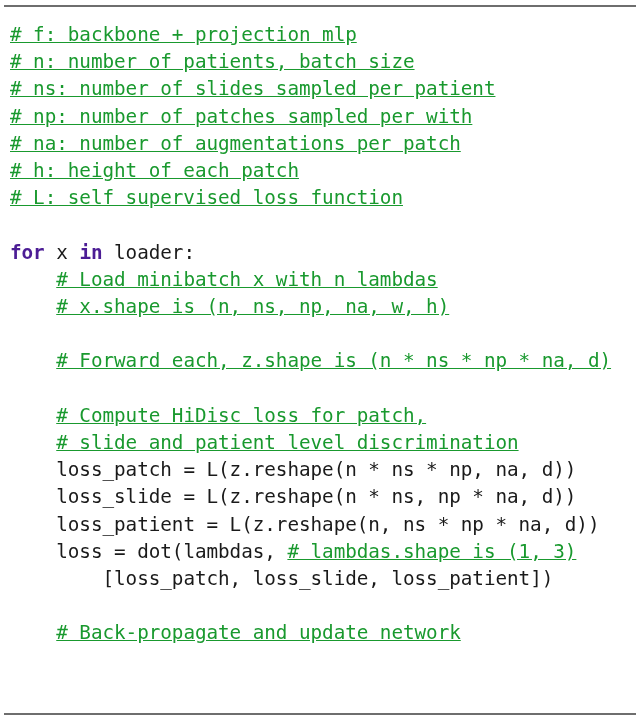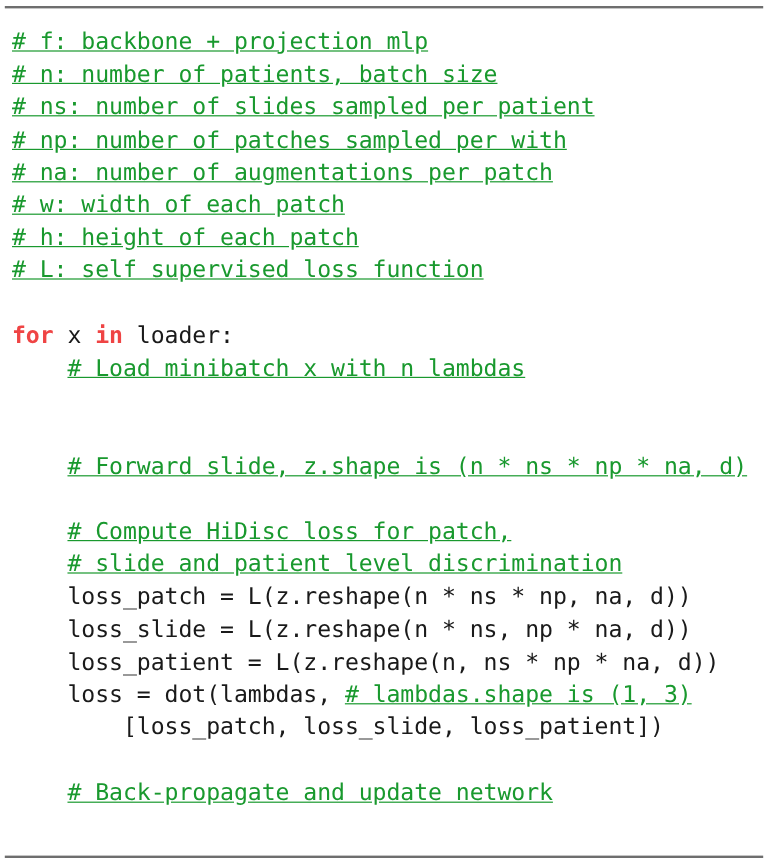--- a/index.html
+++ b/index.html
@@ -48,45 +48,44 @@
     white-space: pre;
     color: #1a1a1a;
     -webkit-font-smoothing: antialiased;
   }
   .ln {
     display: block;
     min-height: 27.2px;
     white-space: pre;
   }
   .cm   { color: #19992e; text-decoration: underline; }
-  .kw   { color: #ef4444; font-weight: 600; }
+  .kw   { color: #4c1d95; font-weight: 600; }
   .txt  { color: #1a1a1a; }
   .blank { display: block; height: 27.2px; }
 </style>
 </head>
 <body>
 
 <div id="algo-figure">
 
   <hr class="rule rule-top">
 
   <pre id="code-block"><span class="ln"><span class="cm"># f: backbone + projection mlp</span>
 </span><span class="ln"><span class="cm"># n: number of patients, batch size</span>
 </span><span class="ln"><span class="cm"># ns: number of slides sampled per patient</span>
 </span><span class="ln"><span class="cm"># np: number of patches sampled per with</span>
 </span><span class="ln"><span class="cm"># na: number of augmentations per patch</span>
-</span><span class="ln"><span class="cm"># w: width of each patch</span>
 </span><span class="ln"><span class="cm"># h: height of each patch</span>
 </span><span class="ln"><span class="cm"># L: self supervised loss function</span>
 </span><span class="ln blank">
 </span><span class="ln"><span class="kw">for</span><span class="txt"> x </span><span class="kw">in</span><span class="txt"> loader:</span>
 </span><span class="ln"><span>    </span><span class="cm"># Load minibatch x with n lambdas</span>
-</span><span class="ln"><span>    </span>
+</span><span class="ln"><span>    </span><span class="cm"># x.shape is (n, ns, np, na, w, h)</span>
 </span><span class="ln blank">
-</span><span class="ln"><span>    </span><span class="cm"># Forward slide, z.shape is (n * ns * np * na, d)</span>
+</span><span class="ln"><span>    </span><span class="cm"># Forward each, z.shape is (n * ns * np * na, d)</span>
 </span><span class="ln blank">
 </span><span class="ln"><span>    </span><span class="cm"># Compute HiDisc loss for patch,</span>
 </span><span class="ln"><span>    </span><span class="cm"># slide and patient level discrimination</span>
 </span><span class="ln"><span>    </span><span class="txt">loss_patch = L(z.reshape(n * ns * np, na, d))</span>
 </span><span class="ln"><span>    </span><span class="txt">loss_slide = L(z.reshape(n * ns, np * na, d))</span>
 </span><span class="ln"><span>    </span><span class="txt">loss_patient = L(z.reshape(n, ns * np * na, d))</span>
 </span><span class="ln"><span>    </span><span class="txt">loss = dot(lambdas, </span><span class="cm"># lambdas.shape is (1, 3)</span>
 </span><span class="ln"><span>        </span><span class="txt">[loss_patch, loss_slide, loss_patient])</span>
 </span><span class="ln blank">
 </span><span class="ln"><span>    </span><span class="cm"># Back-propagate and update network</span>

